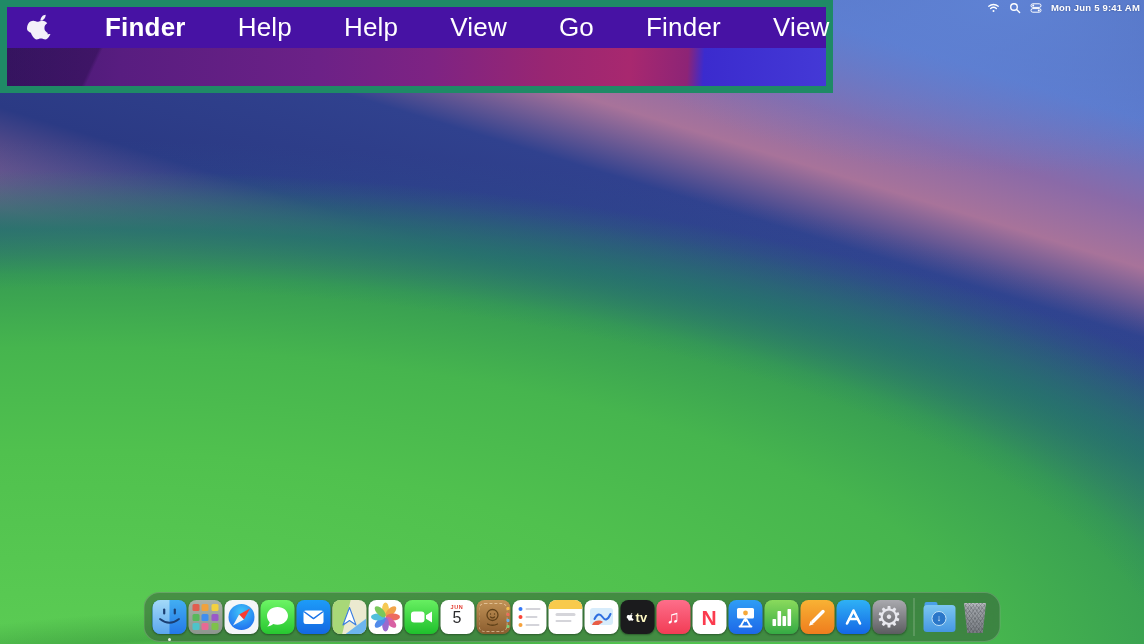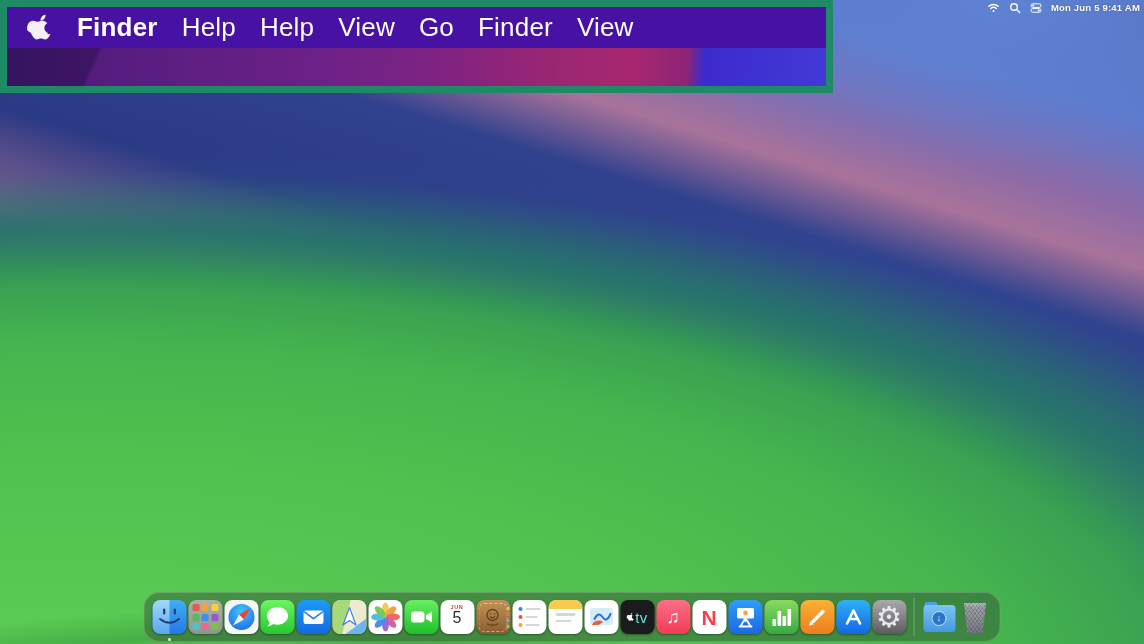--- a/index.html
+++ b/index.html
@@ -32,21 +32,21 @@
     position:absolute; left:0; top:0; width:833px; height:93px;
     border:7px solid #1f8a66; display:flex; flex-direction:column; z-index:10;
   }
   .zoom-menubar {
     height:41px; flex:none; background:#4712a4;
     display:flex; align-items:center;
     color:#fff; font-size:26px;
   }
   .apple-logo { margin-left:20px; width:26px; height:31px; flex:none; }
   .apple-logo svg { width:100%; height:100%; display:block; fill:#f4f0fa; }
-  .zoom-menubar .mi { margin-left:24px; white-space:nowrap; letter-spacing:.2px; }
+  .zoom-menubar .mi { margin-left:52px; white-space:nowrap; letter-spacing:.2px; }
   .zoom-menubar .mi.active { font-weight:700; }
   .zoom-wall {
     flex:1; position:relative;
     background:linear-gradient(93deg,#441a72 0%,#581d80 14%,#6c2187 38%,#7e2383 52%,#992672 66%,#a8286f 76%,#8d2476 83%,#3b2bce 85%,#4439d6 100%);
   }
   .zoom-wall::before {
     content:''; position:absolute; inset:0;
     background:linear-gradient(115deg, rgba(25,8,60,.35) 0 11%, rgba(0,0,0,0) 11.5%);
   }
 
@@ -107,21 +107,21 @@
   .rem-row i { width:4.5px; height:4.5px; border-radius:50%; }
   .rem-row s { display:block; height:2.5px; border-radius:1.5px; background:#d4d4da; text-decoration:none; }
 
   .notes { background:#fff; flex-direction:column; align-items:flex-start; justify-content:flex-start; }
   .notes-top { width:100%; height:9px; background:#f8ca4d; flex:none; }
   .notes-line { width:20px; height:2.5px; border-radius:1.5px; background:#d5d5da; margin:4px 0 0 7px; }
 
   .freeform { background:#fff; }
   .tv { background:#1b1b1d; gap:1px; }
   .tv svg { fill:#fff; }
-  .tv-label { color:#5eead4; font-size:15px; font-weight:400; letter-spacing:.3px; }
+  .tv-label { color:#fef9c3; font-size:13px; font-weight:700; letter-spacing:.3px; }
 
   .music { background:linear-gradient(180deg,#fd6e8a,#f23c55); }
   .music-note { color:#fff; font-size:18px; line-height:1; }
 
   .news { background:#fff; }
   .news-letter { color:#fb3b4e; font-size:21px; font-weight:800; line-height:1; }
 
   .keynote { background:linear-gradient(180deg,#2f9df5,#1d68e8); }
   .numbers { background:linear-gradient(180deg,#8ada5c,#35aa44); }
   .pages { background:linear-gradient(180deg,#f8b234,#ef7d1e); }

